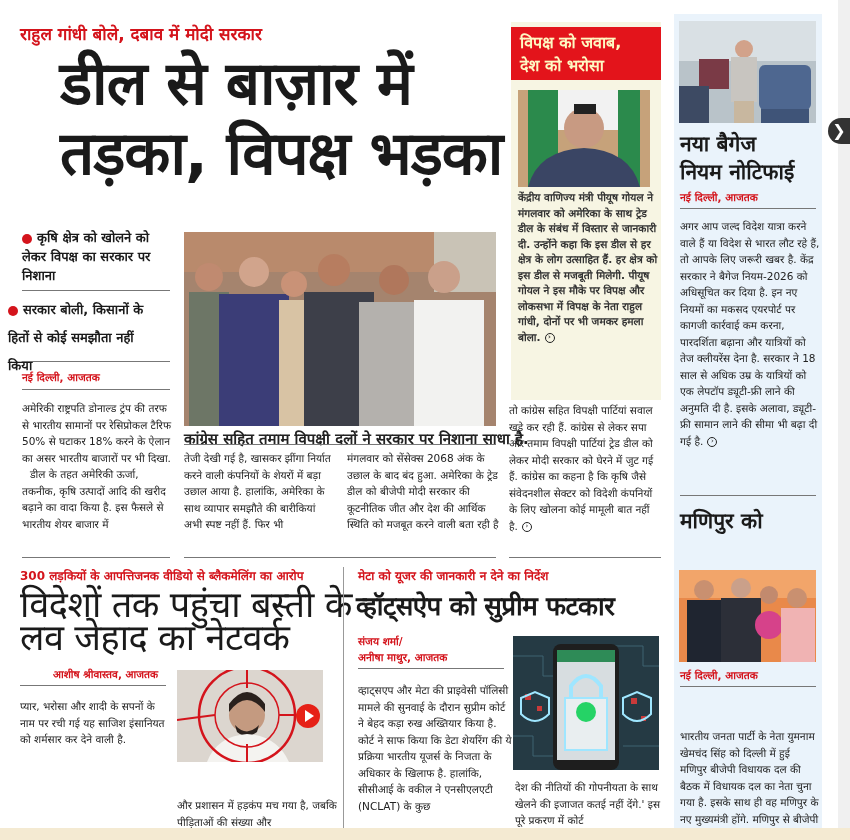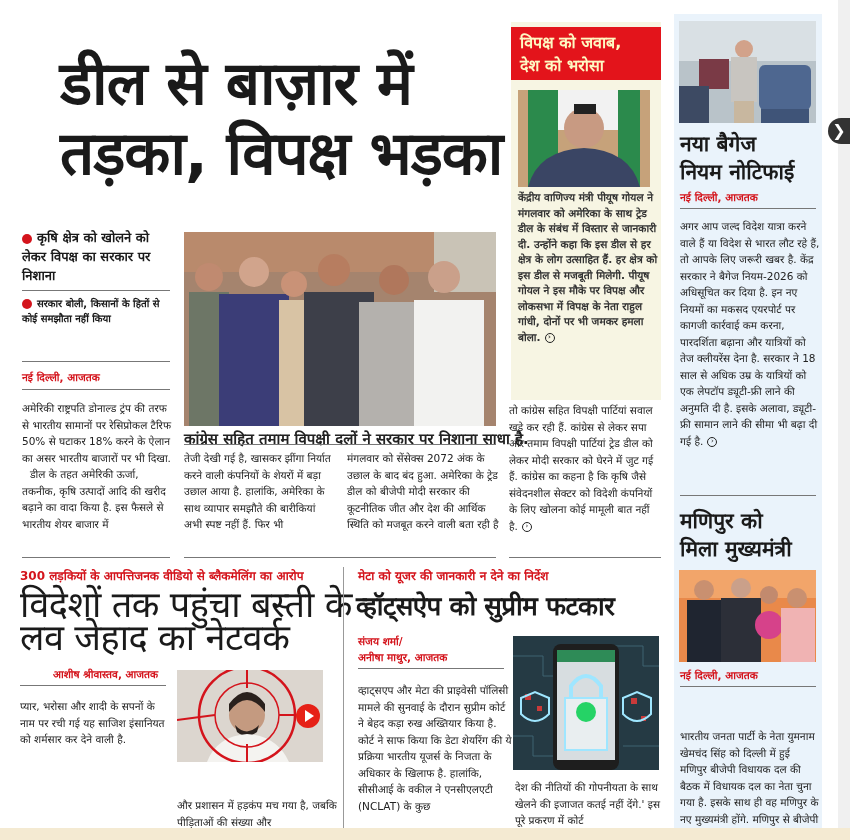--- a/index.html
+++ b/index.html
@@ -17,30 +17,31 @@
   .more-icon { display: inline-block; width: 10px; height: 10px; border: 1.5px solid #222; border-radius: 50%; font-size: 7px; line-height: 7px; text-align: center; vertical-align: middle; margin-left: 4px; }
   .bullet-dot { display: inline-block; width: 10px; height: 10px; border-radius: 50%; background: #d4141c; margin-right: 5px; vertical-align: middle; }
   .bottom-bar { position: absolute; left: 0; top: 828px; width: 850px; height: 12px; background: #f4ead2; }
   .next-btn { position: absolute; left: 828px; top: 118px; width: 22px; height: 26px; background: #333; border-radius: 13px 0 0 13px; color: #fff; font-size: 16px; font-weight: bold; line-height: 26px; text-align: center; }
 </style>
 </head>
 <body>
 
 <div class="page">
 
+  <div class="abs kicker" style="left:20px;top:22px;font-size:17px;">राहुल गांधी बोले, दबाव में मोदी सरकार</div>
   <div class="abs" style="left:20px;top:48px;font-size:60px;font-weight:900;line-height:70px;letter-spacing:-1px;white-space:nowrap;margin-left:40px;">
     <div>डील से बाज़ार में</div>
     <div>तड़का, विपक्ष भड़का</div>
   </div>
 
   <div class="abs" style="left:22px;top:228px;width:150px;font-size:13px;font-weight:bold;line-height:19px;">
     <span class="bullet-dot"></span><span>कृषि क्षेत्र को खोलने को लेकर विपक्ष का सरकार पर निशाना</span>
   </div>
   <div class="rule" style="left:22px;top:290px;width:148px;"></div>
-  <div class="abs" style="left:22px;top:296px;width:150px;font-size:10px;font-weight:bold;line-height:15px;">
+  <div class="abs" style="left:8px;top:296px;width:150px;font-size:13px;font-weight:bold;line-height:28px;">
     <span class="bullet-dot"></span><span>सरकार बोली, किसानों के हितों से कोई समझौता नहीं किया</span>
   </div>
   <div class="rule" style="left:22px;top:361px;width:148px;"></div>
   <div class="abs byline" style="left:22px;top:370px;">नई दिल्ली, आजतक</div>
   <div class="rule" style="left:22px;top:389px;width:148px;"></div>
   <div class="abs body-text" style="left:22px;top:400px;width:150px;">
     <div>अमेरिकी राष्ट्रपति डोनाल्ड ट्रंप की तरफ से भारतीय सामानों पर रेसिप्रोकल टैरिफ 50% से घटाकर 18% करने के ऐलान का असर भारतीय बाजारों पर भी दिखा.</div>
     <div style="text-indent:8px;">डील के तहत अमेरिकी ऊर्जा, तकनीक, कृषि उत्पादों आदि की खरीद बढ़ाने का वादा किया है. इस फैसले से भारतीय शेयर बाजार में</div>
   </div>
   <div class="rule" style="left:22px;top:557px;width:148px;"></div>
@@ -61,21 +62,21 @@
       <circle cx="210" cy="48" r="15" fill="#b0775c"></circle>
         <rect x="175" y="70" width="65" height="124" fill="#b4b1ad"></rect>
       <circle cx="260" cy="45" r="16" fill="#caa08a"></circle>
         <rect x="230" y="68" width="70" height="126" fill="#f2f2f0"></rect>
     </svg>
   </div>
   <div class="abs" style="left:184px;top:428px;font-size:15px;font-weight:bold;color:#222;">कांग्रेस सहित तमाम विपक्षी दलों ने सरकार पर निशाना साधा है.</div>
   <div class="rule" style="left:184px;top:444px;width:312px;"></div>
 
   <div class="abs body-text" style="left:184px;top:450px;width:152px;">तेजी देखी गई है, खासकर झींगा निर्यात करने वाली कंपनियों के शेयरों में बड़ा उछाल आया है. हालांकि, अमेरिका के साथ व्यापार समझौते की बारीकियां अभी स्पष्ट नहीं हैं. फिर भी</div>
-  <div class="abs body-text" style="left:347px;top:450px;width:152px;">मंगलवार को सेंसेक्स 2072 अंक के उछाल के बाद बंद हुआ. अमेरिका के ट्रेड डील को बीजेपी मोदी सरकार की कूटनीतिक जीत और देश की आर्थिक स्थिति को मजबूत करने वाली बता रही है</div>
+  <div class="abs body-text" style="left:347px;top:450px;width:152px;">मंगलवार को सेंसेक्स 2068 अंक के उछाल के बाद बंद हुआ. अमेरिका के ट्रेड डील को बीजेपी मोदी सरकार की कूटनीतिक जीत और देश की आर्थिक स्थिति को मजबूत करने वाली बता रही है</div>
   <div class="rule" style="left:184px;top:557px;width:312px;"></div>
 
   <div class="abs" style="left:511px;top:22px;width:150px;height:378px;background:#f7f5e3;"></div>
   <div class="abs" style="left:511px;top:27px;width:150px;height:53px;background:#e3141b;color:#fef9c3;font-weight:bold;font-size:16px;line-height:23px;padding:4px 0 0 9px;">
     <div>विपक्ष को जवाब,</div>
     <div>देश को भरोसा</div>
   </div>
   <div class="photo" style="left:518px;top:90px;width:132px;height:97px;">
     <svg viewBox="0 0 132 97" preserveAspectRatio="none">
       <rect width="132" height="97" fill="#c6a27a"></rect>
@@ -115,21 +116,20 @@
     <div>नियम नोटिफाई</div>
   </div>
   <div class="abs byline" style="left:680px;top:190px;">नई दिल्ली, आजतक</div>
   <div class="rule" style="left:680px;top:208px;width:136px;"></div>
   <div class="abs body-text" style="left:680px;top:218px;width:140px;">
     <span>अगर आप जल्द विदेश यात्रा करने वाले हैं या विदेश से भारत लौट रहे हैं, तो आपके लिए जरूरी खबर है. केंद्र सरकार ने बैगेज नियम-2026 को अधिसूचित कर दिया है. इन नए नियमों का मकसद एयरपोर्ट पर कागजी कार्रवाई कम करना, पारदर्शिता बढ़ाना और यात्रियों को तेज क्लीयरेंस देना है. सरकार ने 18 साल से अधिक उम्र के यात्रियों को एक लेपटॉप ड्यूटी-फ्री लाने की अनुमति दी है. इसके अलावा, ड्यूटी-फ्री सामान लाने की सीमा भी बढ़ा दी गई है.</span><span class="more-icon">›</span>
   </div>
   <div class="rule" style="left:680px;top:495px;width:136px;"></div>
   <div class="abs" style="left:680px;top:507px;font-size:21px;font-weight:bold;line-height:28px;">
     <div>मणिपुर को</div>
-    <div>मिला मुख्यमंत्री</div>
   </div>
   <div class="photo" style="left:679px;top:570px;width:137px;height:92px;">
     <svg viewBox="0 0 137 92" preserveAspectRatio="none">
       <rect width="137" height="92" fill="#e9894a"></rect>
       <rect x="0" y="0" width="137" height="28" fill="#f2a56a"></rect>
       <circle cx="25" cy="20" r="10" fill="#c99070"></circle>
         <rect x="8" y="30" width="34" height="62" fill="#1f2530"></rect>
       <circle cx="62" cy="18" r="10" fill="#caa08a"></circle>
         <rect x="42" y="28" width="40" height="64" fill="#2c2f38"></rect>
       <circle cx="90" cy="25" r="9" fill="#c28a6e"></circle>

